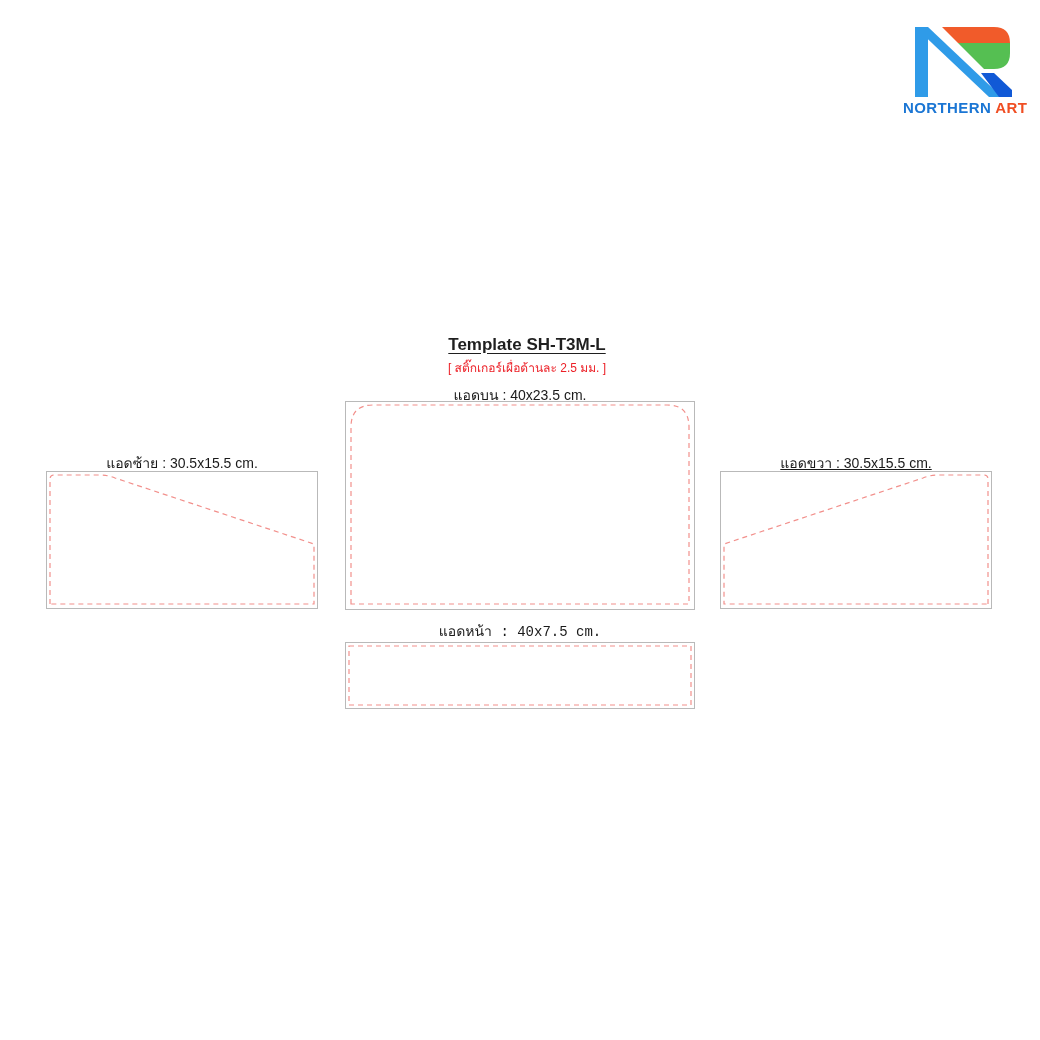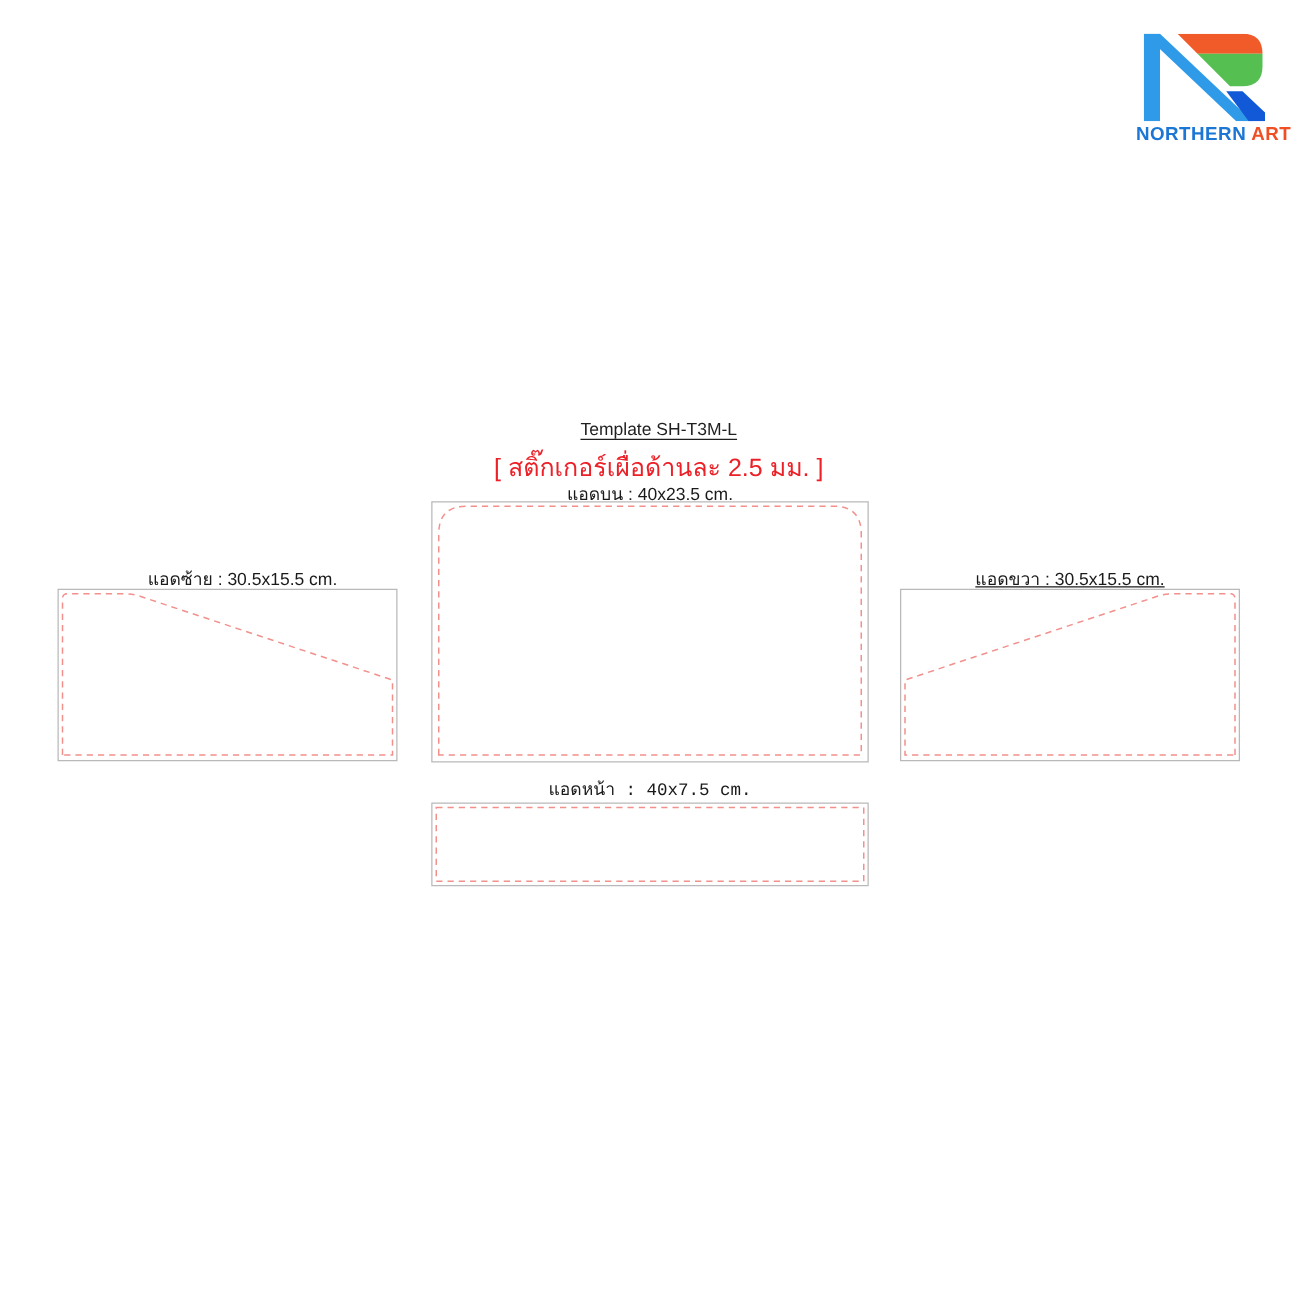--- a/index.html
+++ b/index.html
@@ -5,44 +5,44 @@
   html,body{margin:0;padding:0;}
   body{
     width:1040px;height:1040px;position:relative;background:#ffffff;
     font-family:"Liberation Sans",sans-serif;overflow:hidden;color:#1d1d1d;
   }
 
   
   .logo{position:absolute;left:903px;top:25px;width:130px;height:95px;}
   .logo-mark{position:absolute;left:12px;top:2px;width:105px;height:70px;}
   .logo-word{
-    position:absolute;left:0;top:74px;width:130px;text-align:right;
+    position:absolute;left:0;top:74px;width:130px;text-align:left;
     font-size:15px;font-weight:bold;letter-spacing:.4px;white-space:nowrap;
   }
   .word-primary{color:#1b76d4;}
   .word-secondary{color:#f04e23;}
 
   
   .title{
     position:absolute;left:527px;top:335px;transform:translateX(-50%);
-    font-size:14px;color:#1f1f1f;text-decoration:underline;
-    text-underline-offset:3px;white-space:nowrap;
+    font-size:17px;color:#1f1f1f;text-decoration:underline;
+    text-underline-offset:3px;white-space:nowrap;font-weight:bold;
   }
   .subtitle{
     position:absolute;left:527px;top:358px;transform:translateX(-50%);
-    font-size:20px;color:#ec2027;white-space:nowrap;
+    font-size:12px;color:#ec2027;white-space:nowrap;
   }
 
   
   .lbl{
     position:absolute;transform:translateX(-50%);font-size:14px;
     color:#1a1a1a;white-space:nowrap;text-align:left;
   }
   .lbl-top{left:520px;top:384px;}
-  .lbl-left{left:182px;top:452px;margin-left:12px;}
+  .lbl-left{left:182px;top:452px;}
   .lbl-right{left:856px;top:452px;text-decoration:underline;}
   .lbl-front{left:520px;top:620px;font-family:Liberation Mono, monospace;}
 
   
   .panel{position:absolute;border:1px solid #b9b9b9;background:#ffffff;}
   .panel svg{display:block;width:100%;height:100%;}
   .panel-top{left:345px;top:401px;width:348px;height:207px;}
   .panel-left{left:46px;top:471px;width:270px;height:136px;}
   .panel-right{left:720px;top:471px;width:270px;height:136px;}
   .panel-front{left:345px;top:642px;width:348px;height:65px;}

